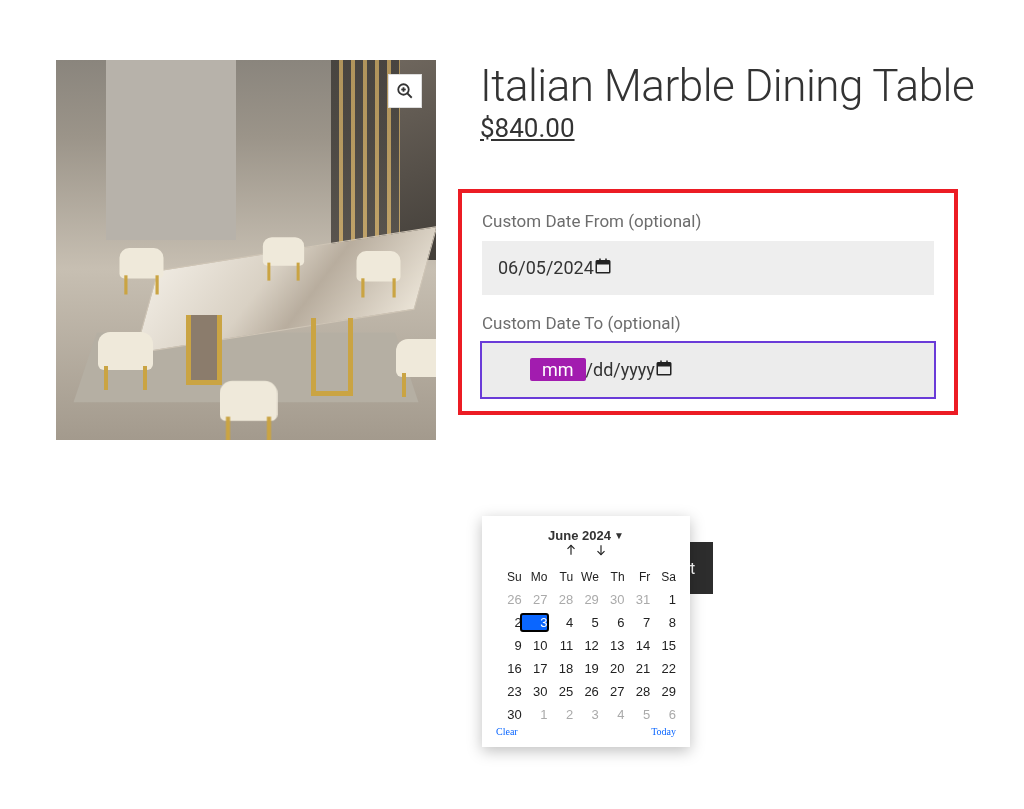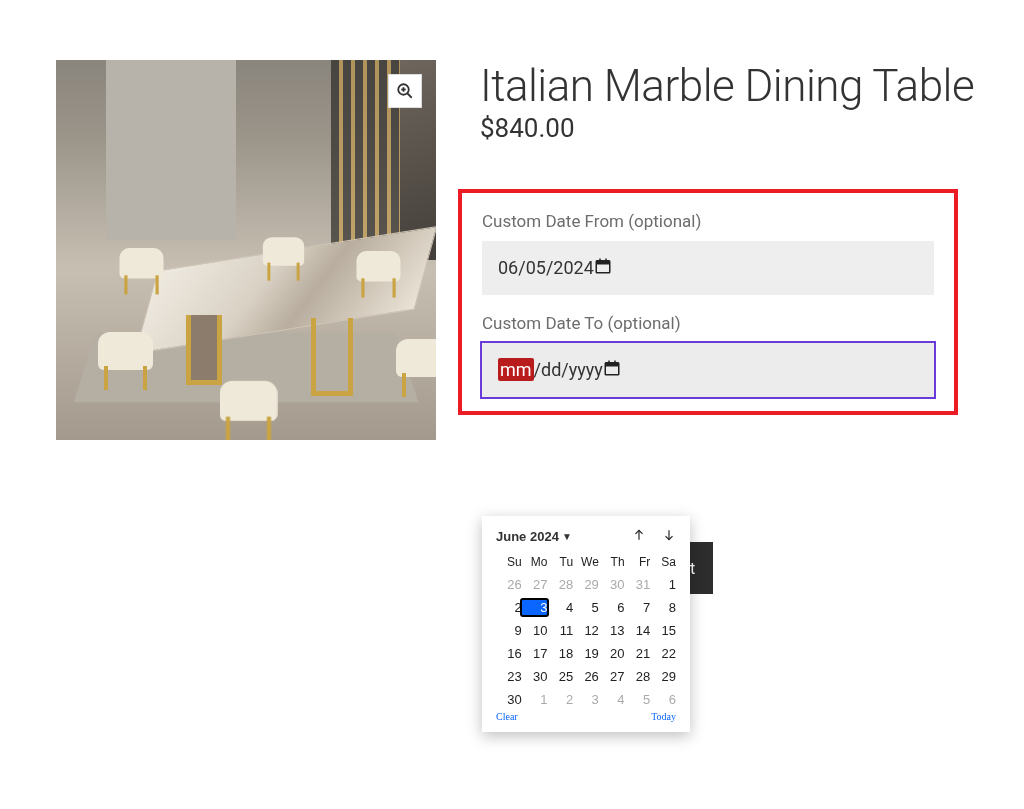--- a/index.html
+++ b/index.html
@@ -62,21 +62,21 @@
     cursor: pointer;
   }
   .right-col { flex: 1; padding-right: 20px; }
   .title {
     font-size: 44px;
     font-weight: 300;
     color: #333;
     line-height: 1.2;
     letter-spacing: -.5px;
   }
-  .price { font-size: 26px; color: #333; font-weight: 400; margin-bottom: 46px;}
+  .price { font-size: 26px; color: #333; font-weight: 400; margin-bottom: 46px; text-decoration: underline;}
   .highlight-box {
     border: 4px solid #ec1c24;
     padding: 18px 20px 14px 20px;
     width: 500px;
     margin-left: -22px;
   }
   .field { margin-bottom: 18px; }
   .field-label { font-size: 17px; color: #6d6d6d; margin-bottom: 10px; display:block;}
   .date-input {
     width: 100%;
@@ -89,21 +89,21 @@
     justify-content: flex-start;
     font-size: 18px;
     color: #333;
     position: relative;
   }
   .date-input.focused {
     outline: 2px solid #6a3bd8;
     background: #ececec;
   }
   .date-text { display: inline-flex; align-items: center; }
-  .mm-sel { background: #b91c1c; color: #fff; padding: 1px 2px; border-radius:2px;}
+  .mm-sel { background: #a21caf; color: #fff; padding: 1px 12px; border-radius:2px;margin-left:32px;}
   .cal-icon { width:18px; height:18px; }
   .add-btn {
     position: absolute;
     left: 672px;
     top: 542px;
     background: #2d2d2d;
     color: #fff;
     height: 52px;
     padding: 0 18px;
     font-size: 16px;
@@ -115,21 +115,21 @@
     font-family: Arial, Helvetica, sans-serif;
     position: absolute;
     left: 482px; top: 516px;
     width: 208px;
     background: #fff;
     box-shadow: 0 4px 14px rgba(0,0,0,.25);
     padding: 12px 14px 10px 14px;
     z-index: 10;
     font-size: 13px;
   }
-  .dp-head { display:flex; align-items:center; justify-content:space-between; margin-bottom:10px;}
+  .dp-head { display:flex; align-items:center; justify-content:space-between; margin-bottom:10px;flex-direction:column;}
   .dp-title { font-weight:700; font-size:13px; display:flex; align-items:center; gap:3px;}
   .dp-title .caret { font-size:10px;}
   .dp-nav { display:flex; gap:16px;}
   .dp-nav svg { width:14px; height:14px; cursor:pointer;}
   .dp-grid { display:grid; grid-template-columns:repeat(7,1fr); text-align:right; row-gap:8px;}
   .dp-dow { font-size:12px; color:#222; font-weight:400;}
   .dp-day { font-size:13px; color:#222; cursor:pointer;}
   .dp-day.other { color:#aaa;}
   .dp-day.next { color:#aaa;}
   .dp-day.sel { background:#0a66ff; color:#fff; border:2px solid #000; border-radius:3px; margin:-2px;}

